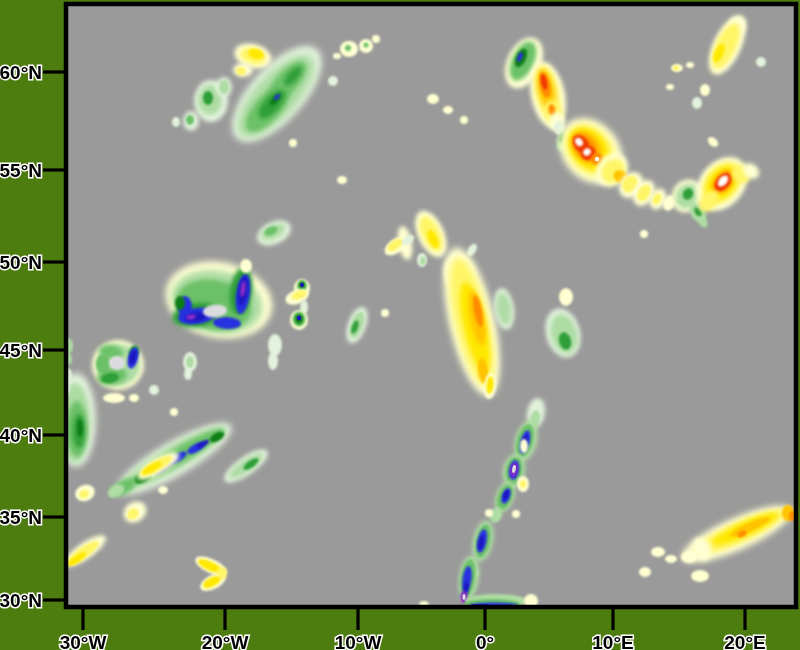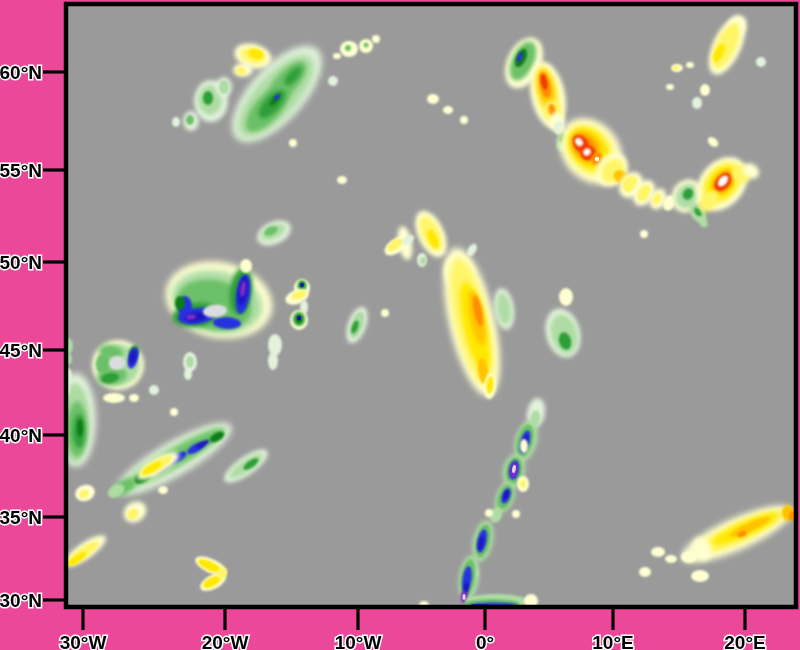--- a/index.html
+++ b/index.html
@@ -1,16 +1,16 @@
 <!DOCTYPE html>
 <html><head>
 <meta charset="utf-8">
 <style>
   html,body{margin:0;padding:0;background:#9A9A9A;}
-  .stage{position:relative;width:800px;height:650px;background:#ec4899;overflow:hidden;
+  .stage{position:relative;width:800px;height:650px;background:#4d7c0f;overflow:hidden;
          font-family:"Liberation Sans", sans-serif;}
   svg{position:absolute;left:0;top:0;}
   text.axis-label{font-family:"Liberation Sans","DejaVu Sans",sans-serif;font-weight:bold;
                   font-size:19px;fill:#000;stroke:#fff;stroke-width:3px;paint-order:stroke;}
 </style>
 </head>
 <body>
 
 <div class="stage">
   <svg id="plot" width="800" height="650" viewBox="0 0 800 650">

